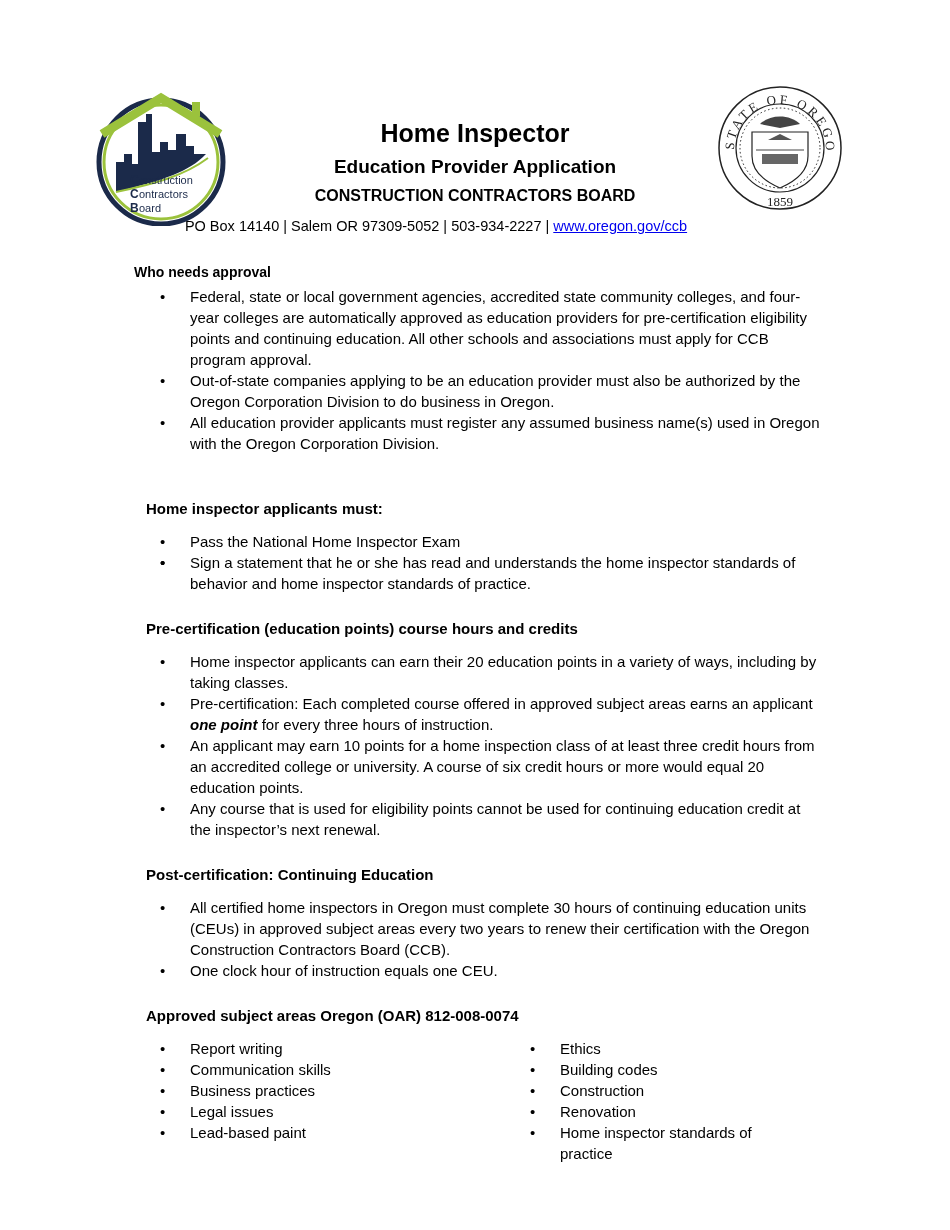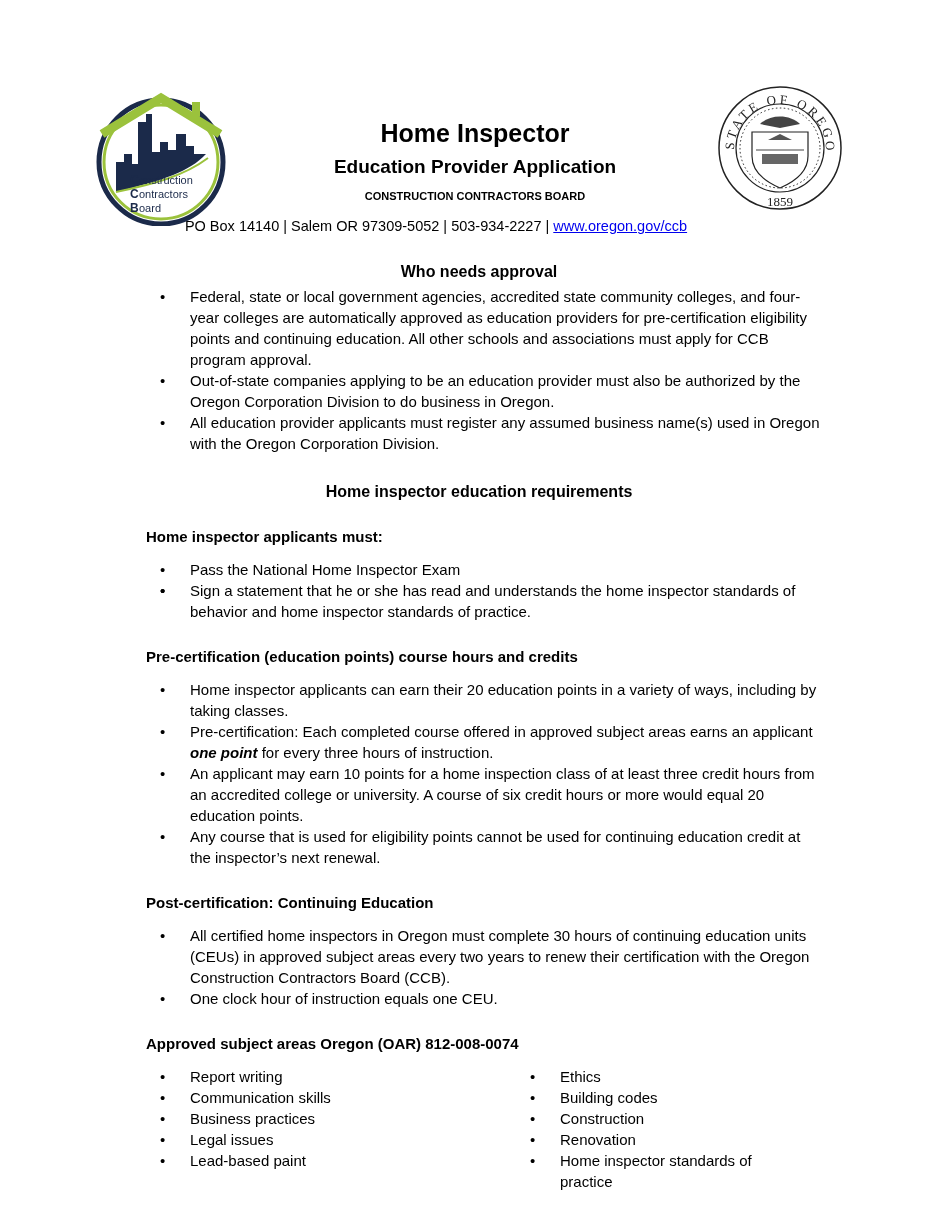--- a/index.html
+++ b/index.html
@@ -6,27 +6,27 @@
   body { width: 950px; height: 1230px; position: relative; overflow: hidden;
          font-family: "Liberation Sans", sans-serif; color: #000; }
   .page { position: absolute; left: 0; top: 0; width: 950px; height: 1230px; }
 
   
   .logo-ccb { position: absolute; left: 94px; top: 92px; width: 134px; height: 134px; }
   .seal { position: absolute; left: 716px; top: 84px; width: 128px; height: 128px; }
   .title-block { position: absolute; left: 230px; top: 117px; width: 490px; text-align: center; }
   .title-1 { font-size: 25px; font-weight: bold; line-height: 33px; }
   .title-2 { font-size: 19px; font-weight: bold; line-height: 33px; }
-  .title-3 { font-size: 11px; font-weight: bold; line-height: 24px; margin-top: 1px; }
+  .title-3 { font-size: 16px; font-weight: bold; line-height: 24px; margin-top: 1px; }
   .contact { position: absolute; left: 0; width: 872px; top: 218px; text-align: center; font-size: 14.5px; }
   .contact a { color: #0000ee; text-decoration: underline; }
 
   
   .content { position: absolute; left: 134px; top: 258px; width: 690px; font-size: 15px; line-height: 21px; }
-  h2 { font-size: 16px; font-weight: bold; margin: 0; line-height: 28px; text-align: center; }
+  h2 { font-size: 14px; font-weight: bold; margin: 0; line-height: 28px; }
   h3 { font-size: 15px; font-weight: bold; margin: 12px; line-height: 21px; }
   ul { list-style: none; margin: 0; padding: 0; }
   li { position: relative; padding-left: 56px; }
   li .bullet { position: absolute; left: 26px; top: 0; font-size: 15px; }
   .gap-sec { height: 24px; }
   .gap-sub { height: 12px; }
   .gap-small { height: 8px; }
   .two-col { display: flex; }
   .two-col ul { width: 370px; }
   em.bi { font-weight: bold; font-style: italic; }
@@ -88,21 +88,20 @@
       <ul>
         <li><span class="bullet">•</span><span>Federal, state or local government agencies, accredited state community colleges, and four-year colleges are automatically approved as education providers for pre-certification eligibility points and continuing education.  All other schools and associations must apply for CCB program approval.</span></li>
         <li><span class="bullet">•</span><span>Out-of-state companies applying to be an education provider must also be authorized by the Oregon Corporation Division to do business in Oregon.</span></li>
         <li><span class="bullet">•</span><span>All education provider applicants must register any assumed business name(s) used in Oregon with the Oregon Corporation Division.</span></li>
       </ul>
     </section>
 
     <div class="gap-sec"></div>
 
     <section>
-      <h2>Home inspector education requirements</h2>
       <div class="gap-small"></div>
 
       <h3>Home inspector applicants must:</h3>
       <ul>
         <li><span class="bullet">•</span><span>Pass the National Home Inspector Exam</span></li>
         <li><span class="bullet">•</span></li>
         <li><span class="bullet">•</span><span>Sign a statement that he or she has read and understands the home inspector standards of behavior and home inspector standards of practice.</span></li>
       </ul>
 
       <div class="gap-sub"></div>

